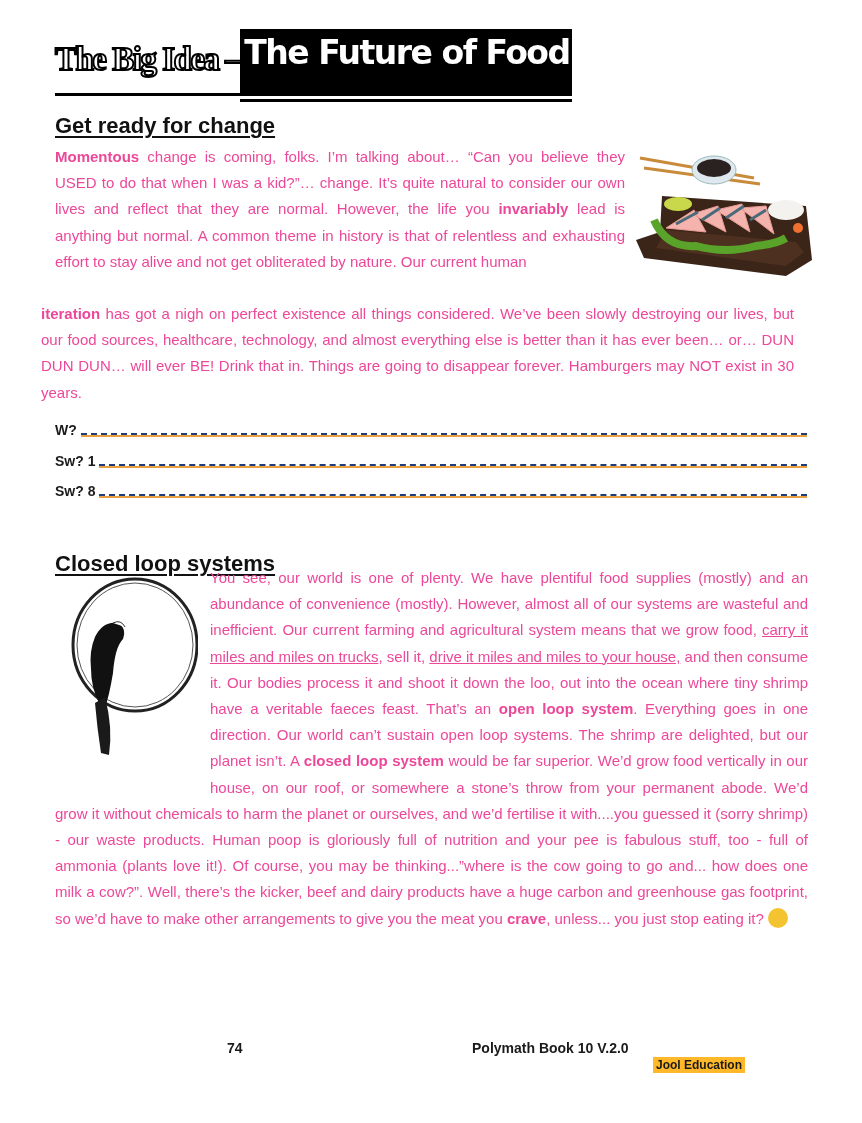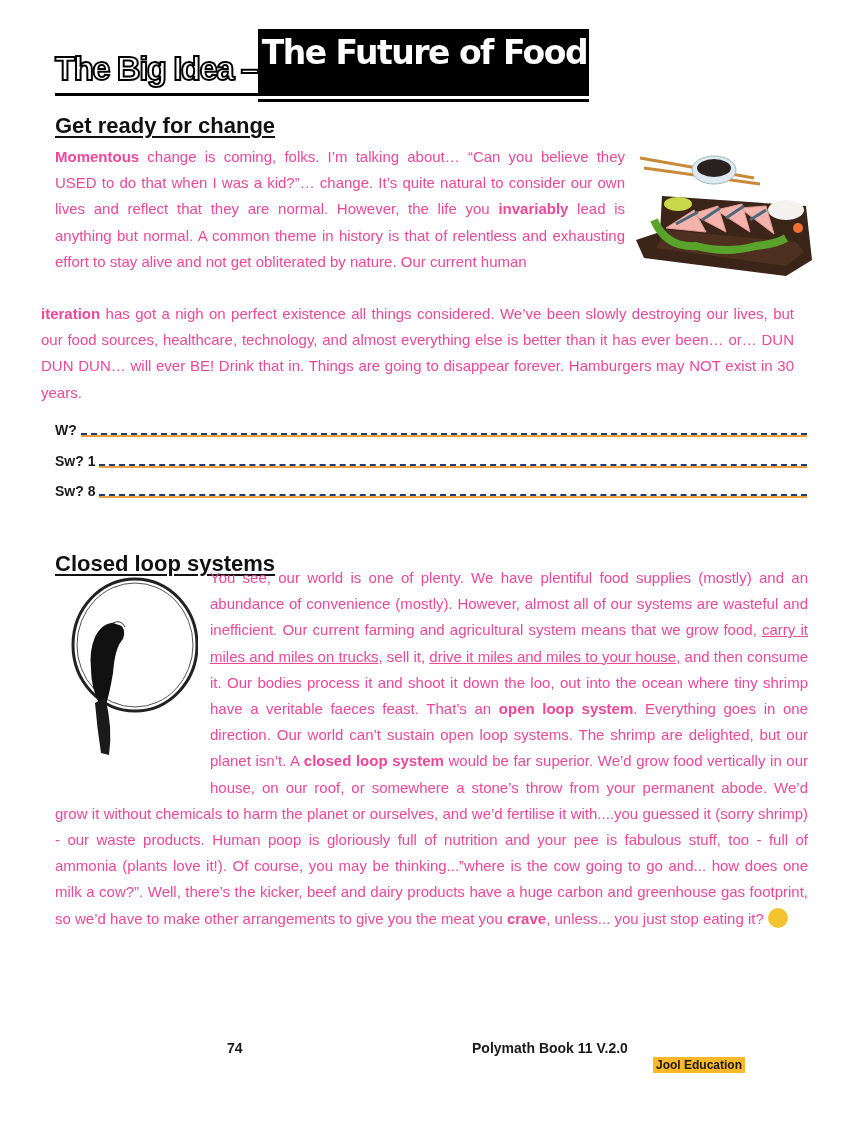--- a/index.html
+++ b/index.html
@@ -2,22 +2,22 @@
 <html><head>
 <meta charset="utf-8">
 <style>
   html, body { margin: 0; padding: 0; background: #ffffff; }
   body { width: 862px; height: 1123px; position: relative; overflow: hidden;
          font-family: "Liberation Sans", sans-serif; color: #1a1a1a; }
   .page { position: absolute; left: 0; top: 0; width: 862px; height: 1123px; }
 
   
   .title-wrap { position: absolute; left: 55px; top: 44px; height: 52px; display: flex; align-items: flex-end; }
-  .title-left { font-family: Liberation Sans, sans-serif; font-weight: bold; font-size: 33px; letter-spacing: -1.5px;
-                color: #ffffff; -webkit-text-stroke: 2px #000; line-height: 44px; padding-bottom: 2px;
+  .title-left { font-family: Liberation Serif, serif; font-weight: bold; font-size: 33px; letter-spacing: -1.5px;
+                color: #ffffff; -webkit-text-stroke: 2px #000; line-height: 44px; padding-bottom: 12px;
                 border-bottom: 3px solid #000; height: 44px; text-align: center; }
   .title-right { background: #000; color: #fff; font-family: "DejaVu Sans", sans-serif; font-weight: bold;
                  font-size: 33px; letter-spacing: -1.5px; line-height: 44px; padding: 2px 2px 18px 4px;
                  border-bottom: 3px solid #000; box-shadow: 0 3px 0 #fff, 0 6px 0 #000; }
 
   h2.section { position: absolute; left: 55px; margin: 0; font-size: 22px; font-weight: bold;
                text-decoration: underline; text-underline-offset: 3px; color: #111; }
 
   .para { position: absolute; font-size: 15px; line-height: 26.2px; text-align: justify; margin: 0; color: #ec4899; }
   .para b { font-weight: bold; }
@@ -92,15 +92,15 @@
       <ellipse cx="80" cy="68" rx="58" ry="62" fill="none" stroke="#555" stroke-width="1"></ellipse>
       <path d="M40 60 Q48 44 62 46 Q72 50 68 62 Q60 70 58 96 Q54 120 50 130 L44 126 Q36 110 36 92 Q34 74 40 60 Z" fill="#111"></path>
       <path d="M50 120 Q58 150 54 178 L46 176 Q42 150 40 126 Z" fill="#1a1a1a"></path>
       <path d="M58 46 Q66 42 70 50" fill="#fff" stroke="#333"></path>
     </svg>
     <span>You see, our world is one of plenty. We have plentiful food supplies (mostly) and an abundance of convenience (mostly). However, almost all of our systems are wasteful and inefficient. Our current farming and agricultural system means that we grow food, </span><u>carry it miles and miles on trucks</u><span>, sell it, </span><u>drive it miles and miles to your house,</u><span> and then consume it. Our bodies process it and shoot it down the loo, out into the ocean where tiny shrimp have a veritable faeces feast. That’s an </span><b>open loop system</b><span>. Everything goes in one direction. Our world can’t sustain open loop systems. The shrimp are delighted, but our planet isn’t. A </span><b>closed loop system</b><span> would be far superior. We’d grow food vertically in our house, on our roof, or somewhere a stone’s throw from your permanent abode. We’d grow it without chemicals to harm the planet or</span>
     <span>ourselves, and we’d fertilise it with....you guessed it (sorry shrimp) - our waste products. Human poop is gloriously full of nutrition and your pee is fabulous stuff, too - full of ammonia (plants love it!). Of course, you may be thinking...”where is the cow going to go and... how does one milk a cow?”. Well, there’s the kicker, beef and dairy products have a huge carbon and greenhouse gas footprint, so we’d have to make other arrangements to give you the meat you </span><b>crave</b><span>, unless... you just stop eating it? </span><span class="emoji"></span>
   </div>
 
   <div class="footer-page">74</div>
-  <div class="footer-book">Polymath Book 11 V.2.0</div>
+  <div class="footer-book">Polymath Book 10 V.2.0</div>
   <div class="footer-brand">Jool Education</div>
 </div>
 
 </body></html>

